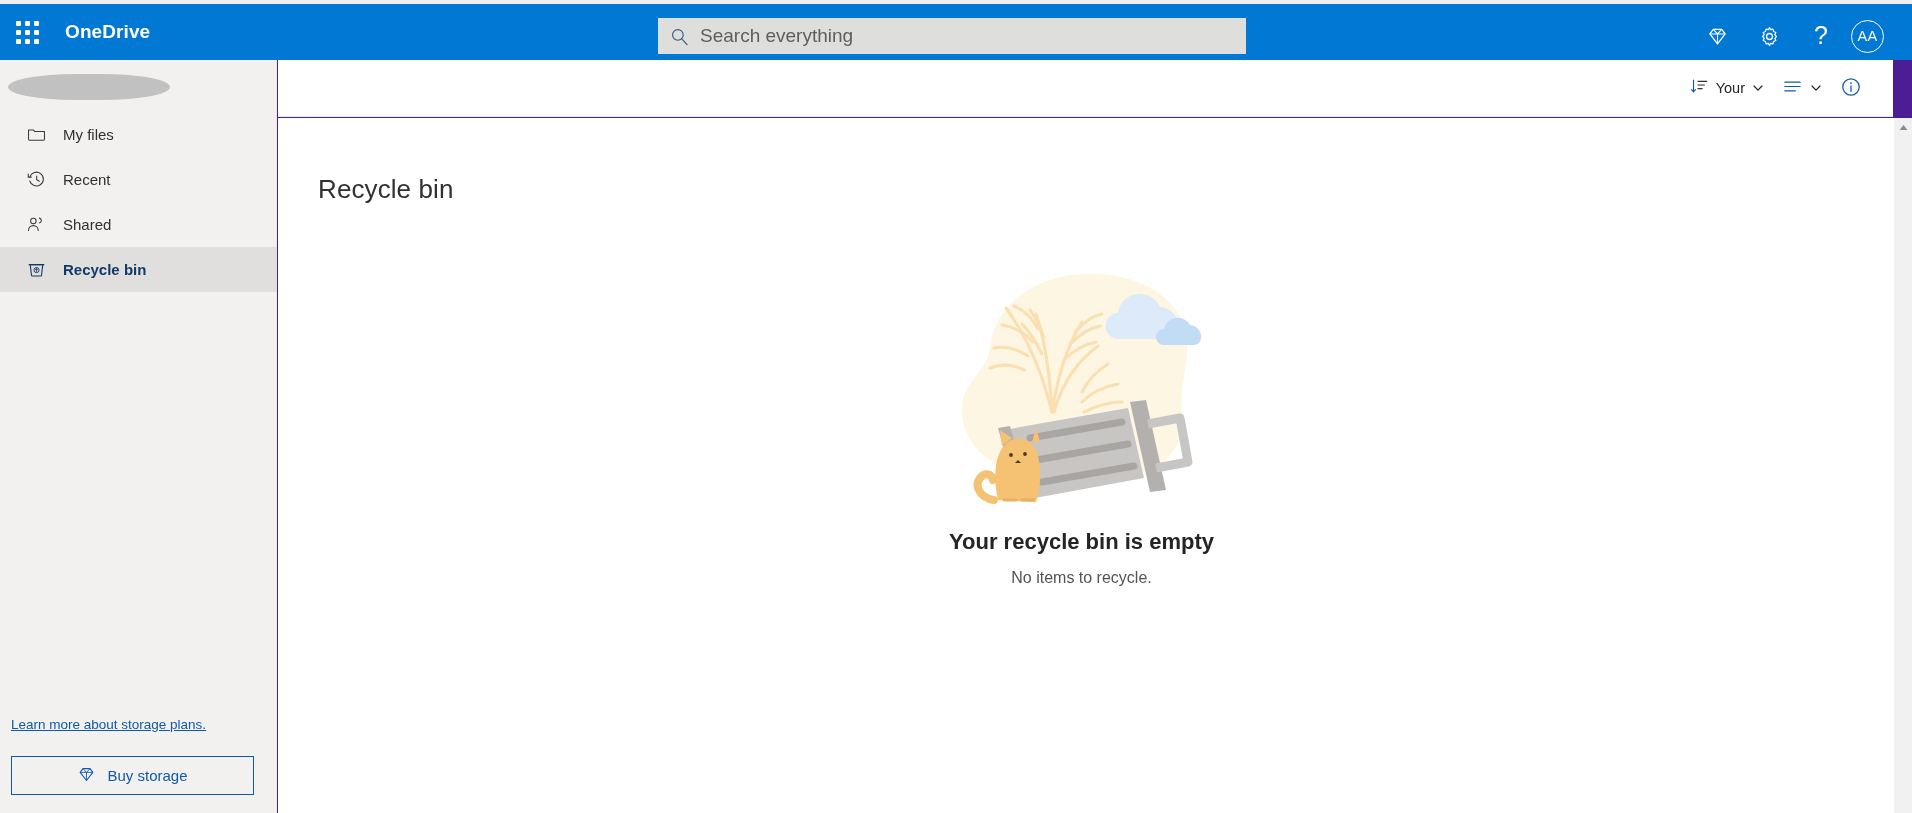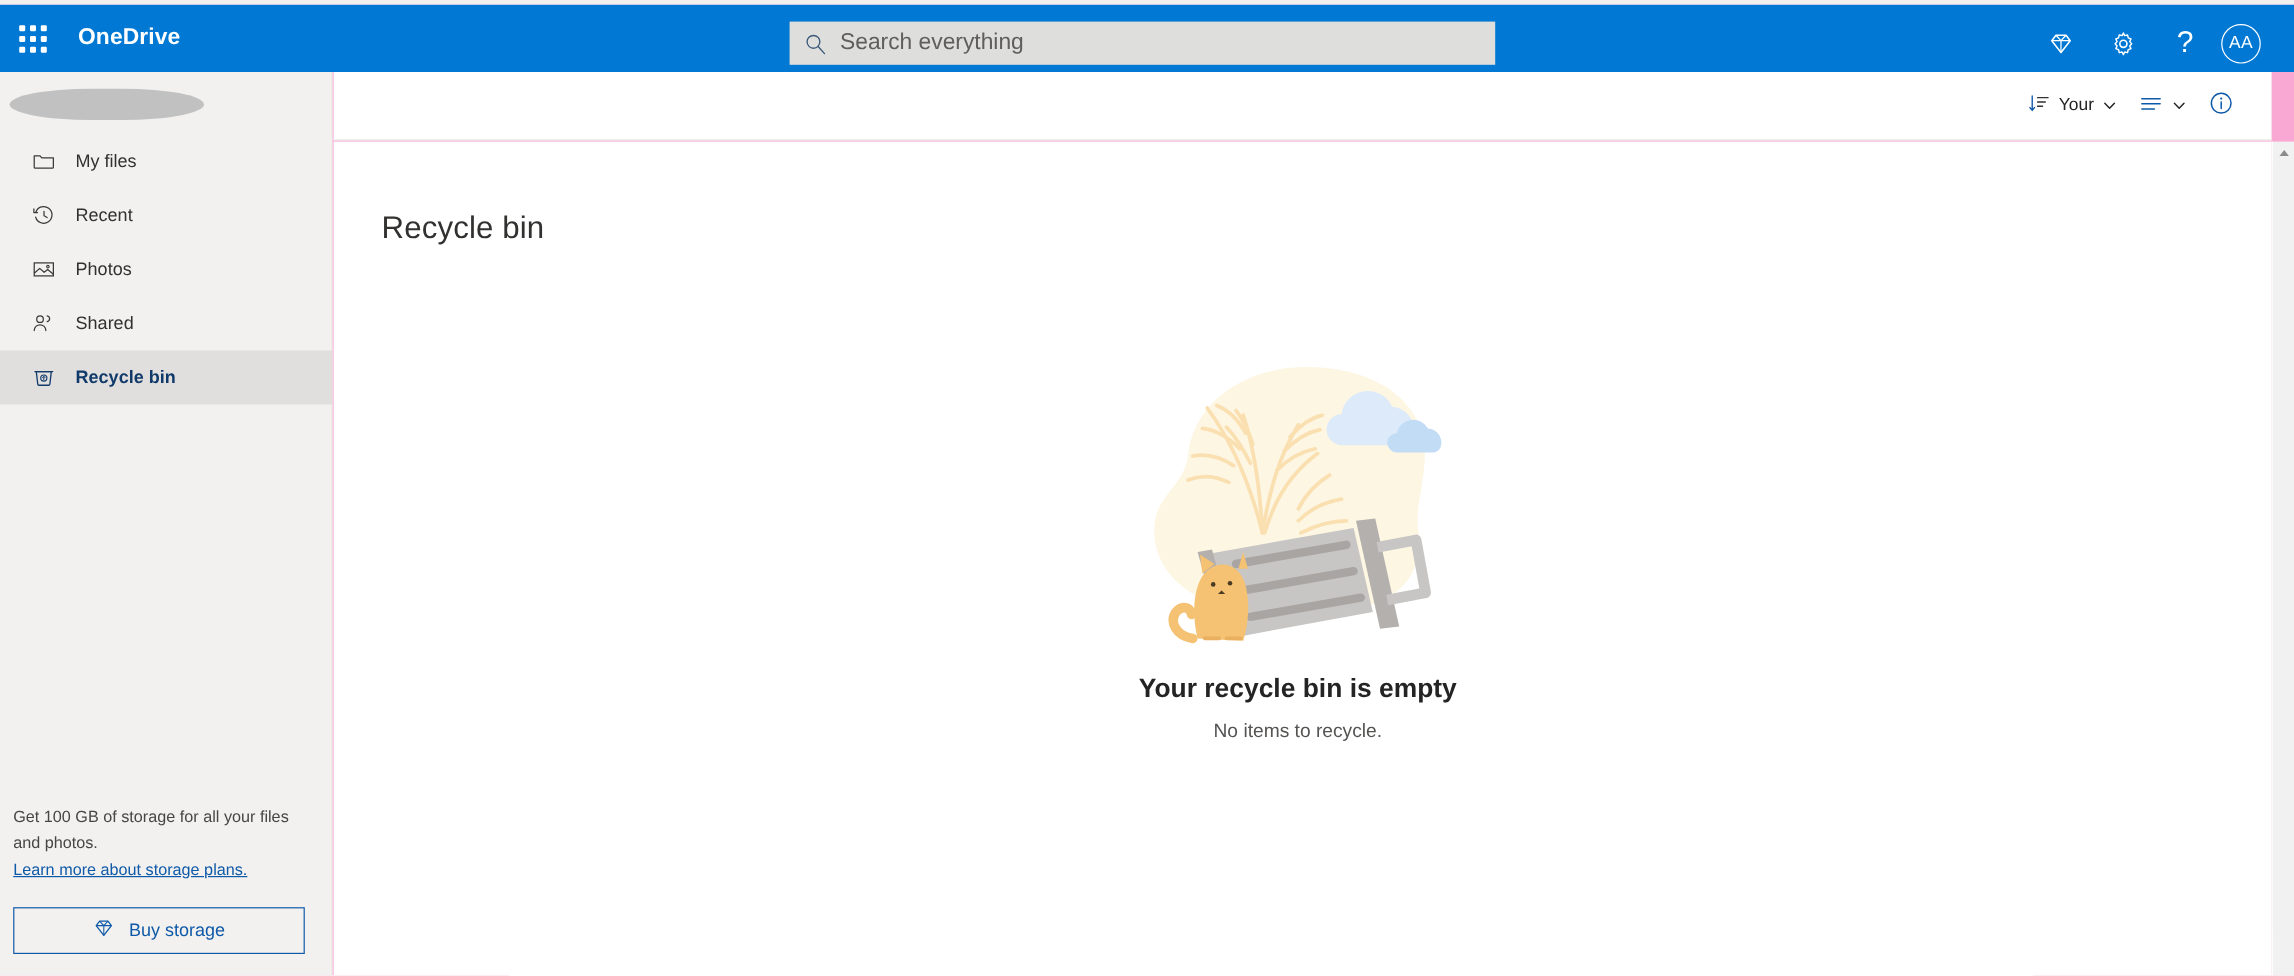--- a/index.html
+++ b/index.html
@@ -10,21 +10,21 @@
     height: 813px;
     overflow: hidden;
     font-family: "Liberation Sans", sans-serif;
     background: #ffffff;
   }
 
   #app {
     position: relative;
     width: 1912px;
     height: 813px;
-    background: #f9a8d4;
+    background: #4c1d95;
   }
 
   
   .top-sliver {
     position: absolute;
     top: 0; left: 0;
     width: 1912px;
     height: 4px;
     background: #f1f0ef;
   }
@@ -272,21 +272,21 @@
     position: absolute;
     top: 56px;
     left: 40px;
     font-size: 26px;
     color: #323130;
     letter-spacing: .1px;
   }
 
   .empty-state {
     position: absolute;
-    top: 166px;
+    top: 134px;
     left: 0;
     width: 1607px;
     display: flex;
     flex-direction: column;
     align-items: center;
   }
   .illustration { width: 300px; height: 255px; }
   .empty-title {
     margin-top: 22px;
     font-size: 22px;
@@ -403,30 +403,20 @@
         <span class="nav-icon">
           <svg width="19" height="19" viewBox="0 0 20 20" fill="none">
             <path d="M3 7.2 A7.3 7.3 0 1 1 2.9 11.6" stroke="currentColor" stroke-width="1.1" stroke-linecap="round"></path>
             <path d="M1.3 4.3 V7.5 H4.5" stroke="currentColor" stroke-width="1.1" stroke-linecap="round" stroke-linejoin="round"></path>
             <path d="M10.2 6.4 V10.3 L12.9 11.9" stroke="currentColor" stroke-width="1.1" stroke-linecap="round"></path>
           </svg>
         </span>
         <span class="nav-label">Recent</span>
       </div>
 
-      <div class="nav-item">
-        <span class="nav-icon">
-          <svg width="19" height="19" viewBox="0 0 20 20" fill="none">
-            <rect x="1.6" y="4.3" width="16.8" height="11.4" stroke="currentColor" stroke-width="1.1"></rect>
-            <path d="M1.6 13.3 L6.4 9.1 L10.3 12.5 L13.4 10.1 L18.4 14.2" stroke="currentColor" stroke-width="1.1" stroke-linejoin="round"></path>
-            <circle cx="13.6" cy="7.6" r="1.1" stroke="currentColor" stroke-width="1"></circle>
-          </svg>
-        </span>
-        <span class="nav-label">Photos</span>
-      </div>
 
       <div class="nav-item">
         <span class="nav-icon">
           <svg width="19" height="19" viewBox="0 0 20 20" fill="none">
             <circle cx="6.7" cy="6.3" r="2.9" stroke="currentColor" stroke-width="1.1"></circle>
             <path d="M1.6 16.3 c0-3 2.3-5.1 5.1-5.1 s5.1 2.1 5.1 5.1" stroke="currentColor" stroke-width="1.1" stroke-linecap="round"></path>
             <path d="M13 3.3 a2.6 2.6 0 0 1 0 5.1" stroke="currentColor" stroke-width="1.1" stroke-linecap="round"></path>
           </svg>
         </span>
         <span class="nav-label">Shared</span>
@@ -440,21 +430,20 @@
             <circle cx="10" cy="10.6" r="2.7" stroke="currentColor" stroke-width="1"></circle>
             <path d="M8.9 10.2 l1.1-1.1 1.1 1.1 M10 9.1 v3" stroke="currentColor" stroke-width=".85" stroke-linecap="round" stroke-linejoin="round"></path>
           </svg>
         </span>
         <span class="nav-label">Recycle bin</span>
       </div>
 
     </div>
 
     <div class="storage-block">
-      <div class="storage-text">Get 100 GB of storage for all your files and photos.</div>
       <a class="storage-link">Learn more about storage plans.</a>
       <button class="buy-btn">
         <span>
           <svg width="19" height="19" viewBox="0 0 24 24" fill="none">
             <path d="M4 9.3 L7.6 4.6 H16.4 L20 9.3 L12 19.6 Z" stroke="#0f5aa8" stroke-width="1.35" stroke-linejoin="round"></path>
             <path d="M4 9.3 H20 M7.6 4.6 L12 9.3 L16.4 4.6 M12 9.3 V19.6" stroke="#0f5aa8" stroke-width="1.1"></path>
           </svg>
         </span>
         <span>Buy storage</span>
       </button>

